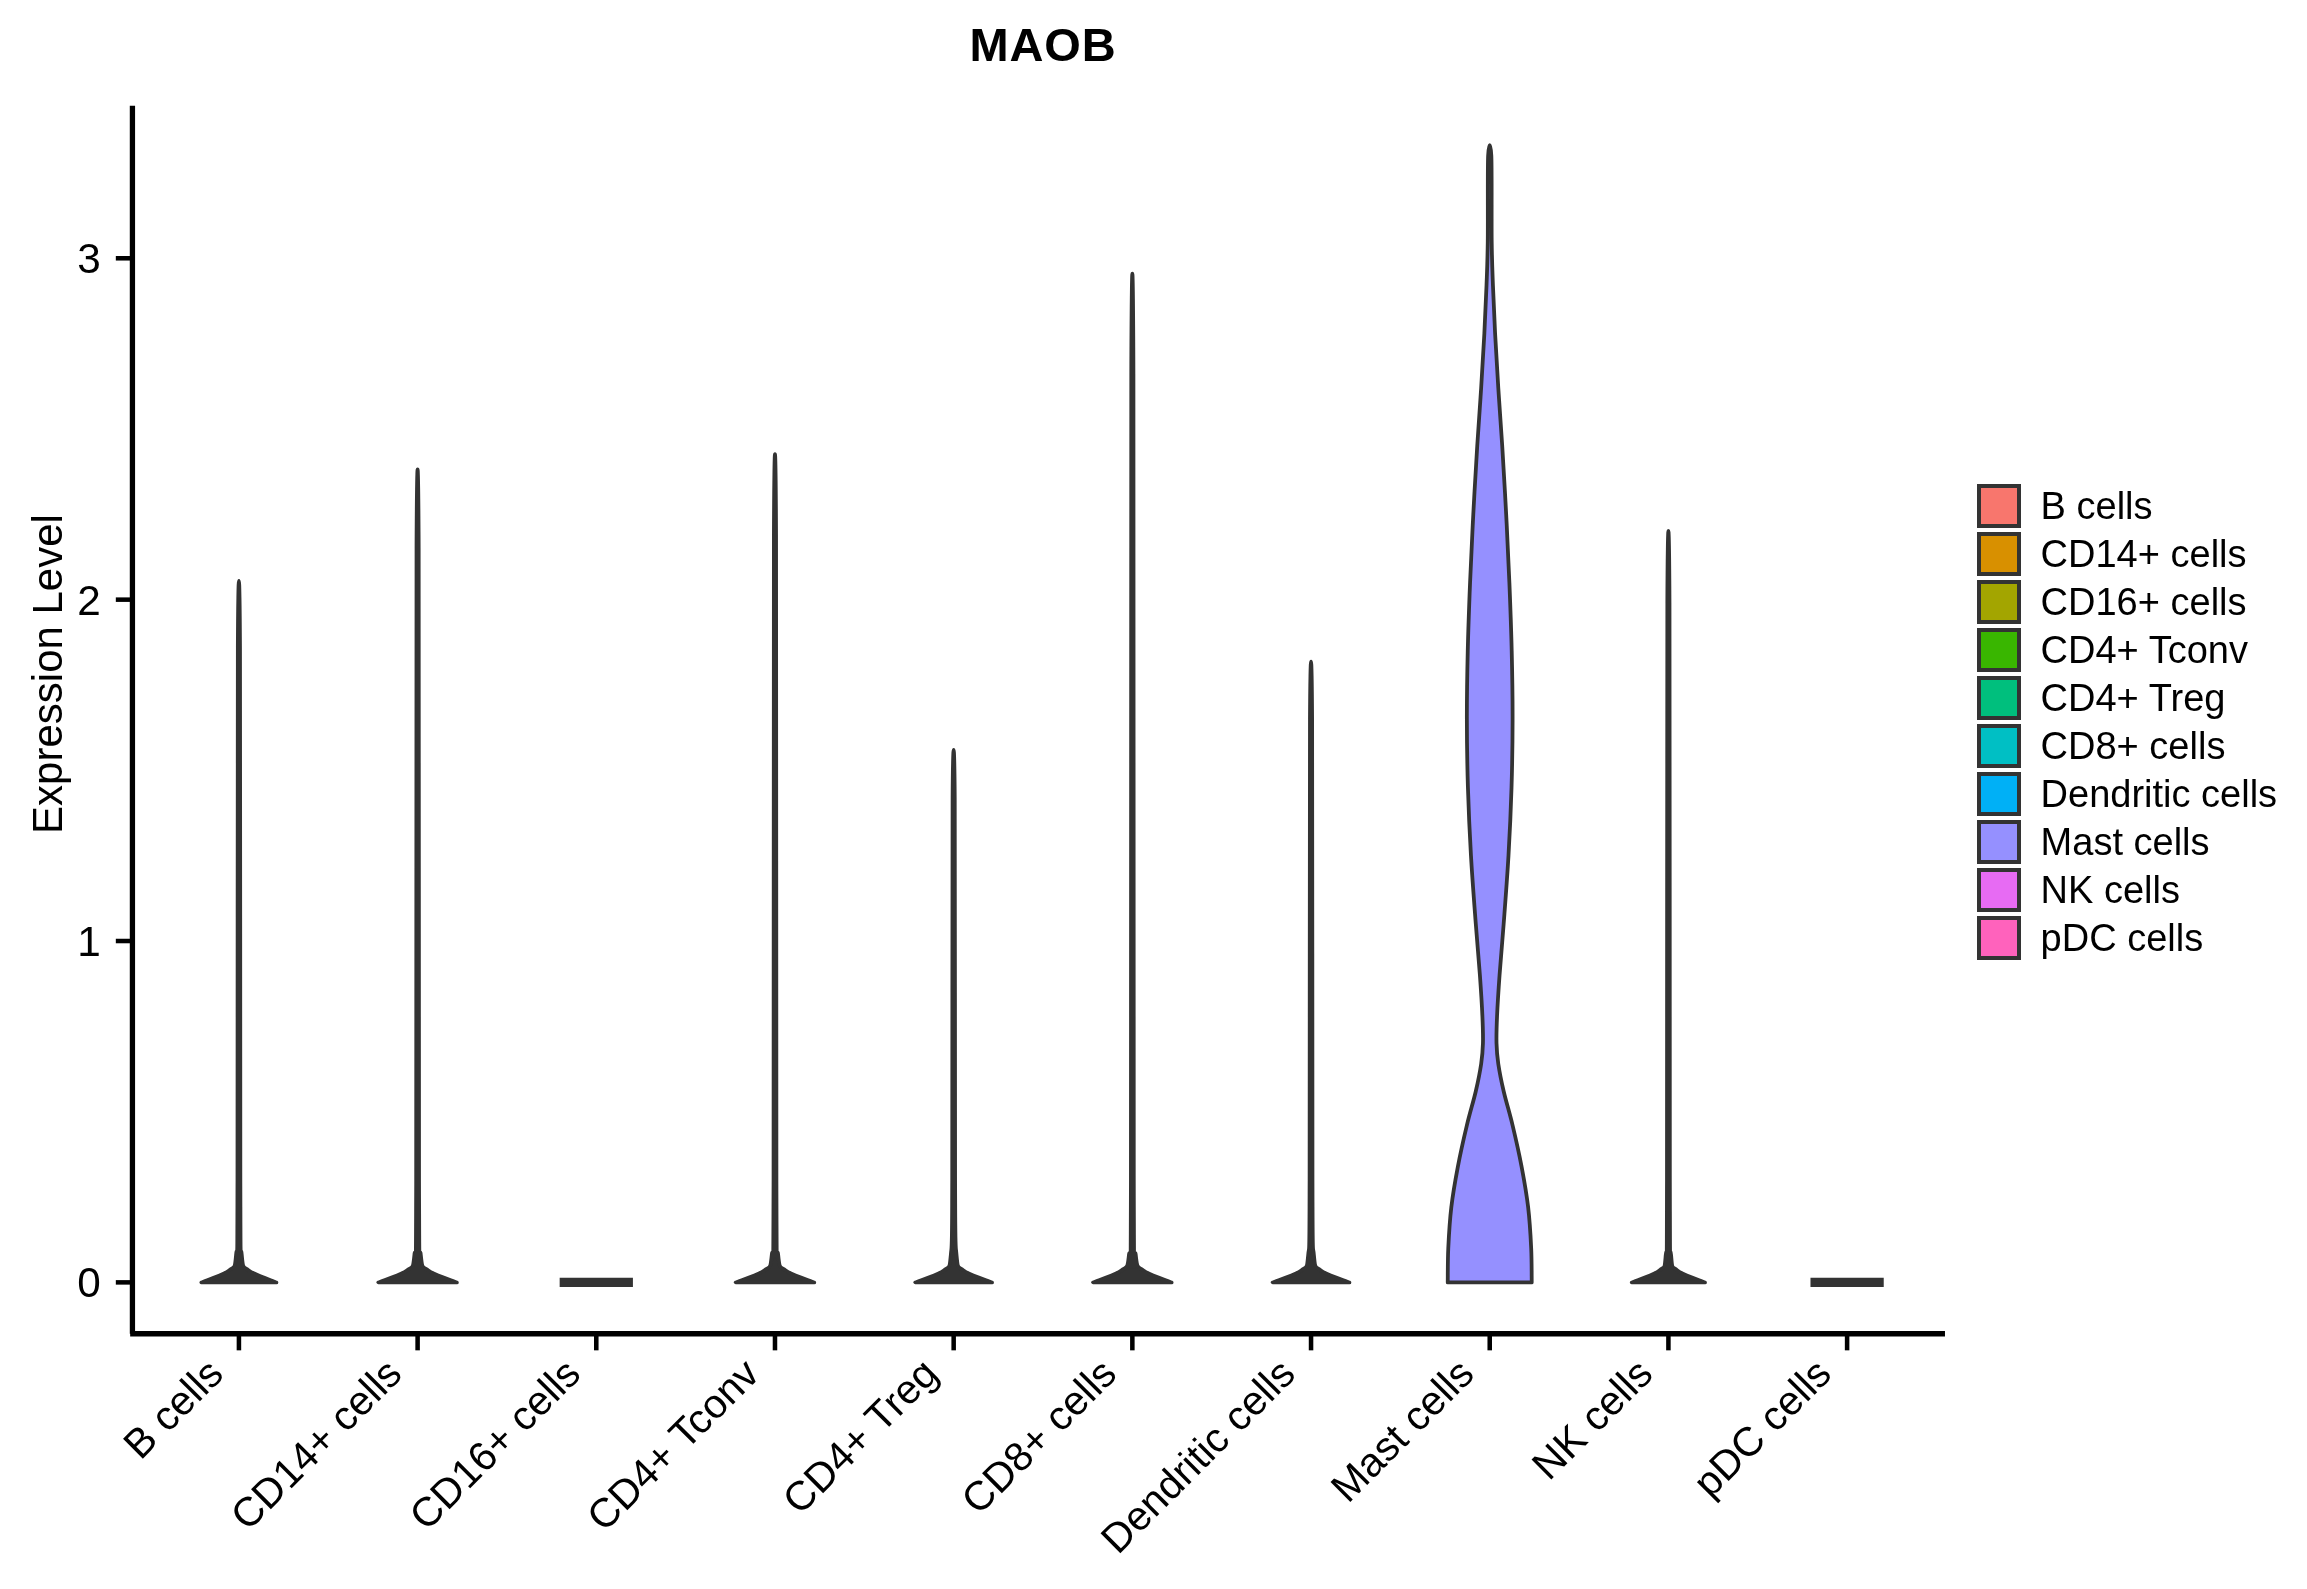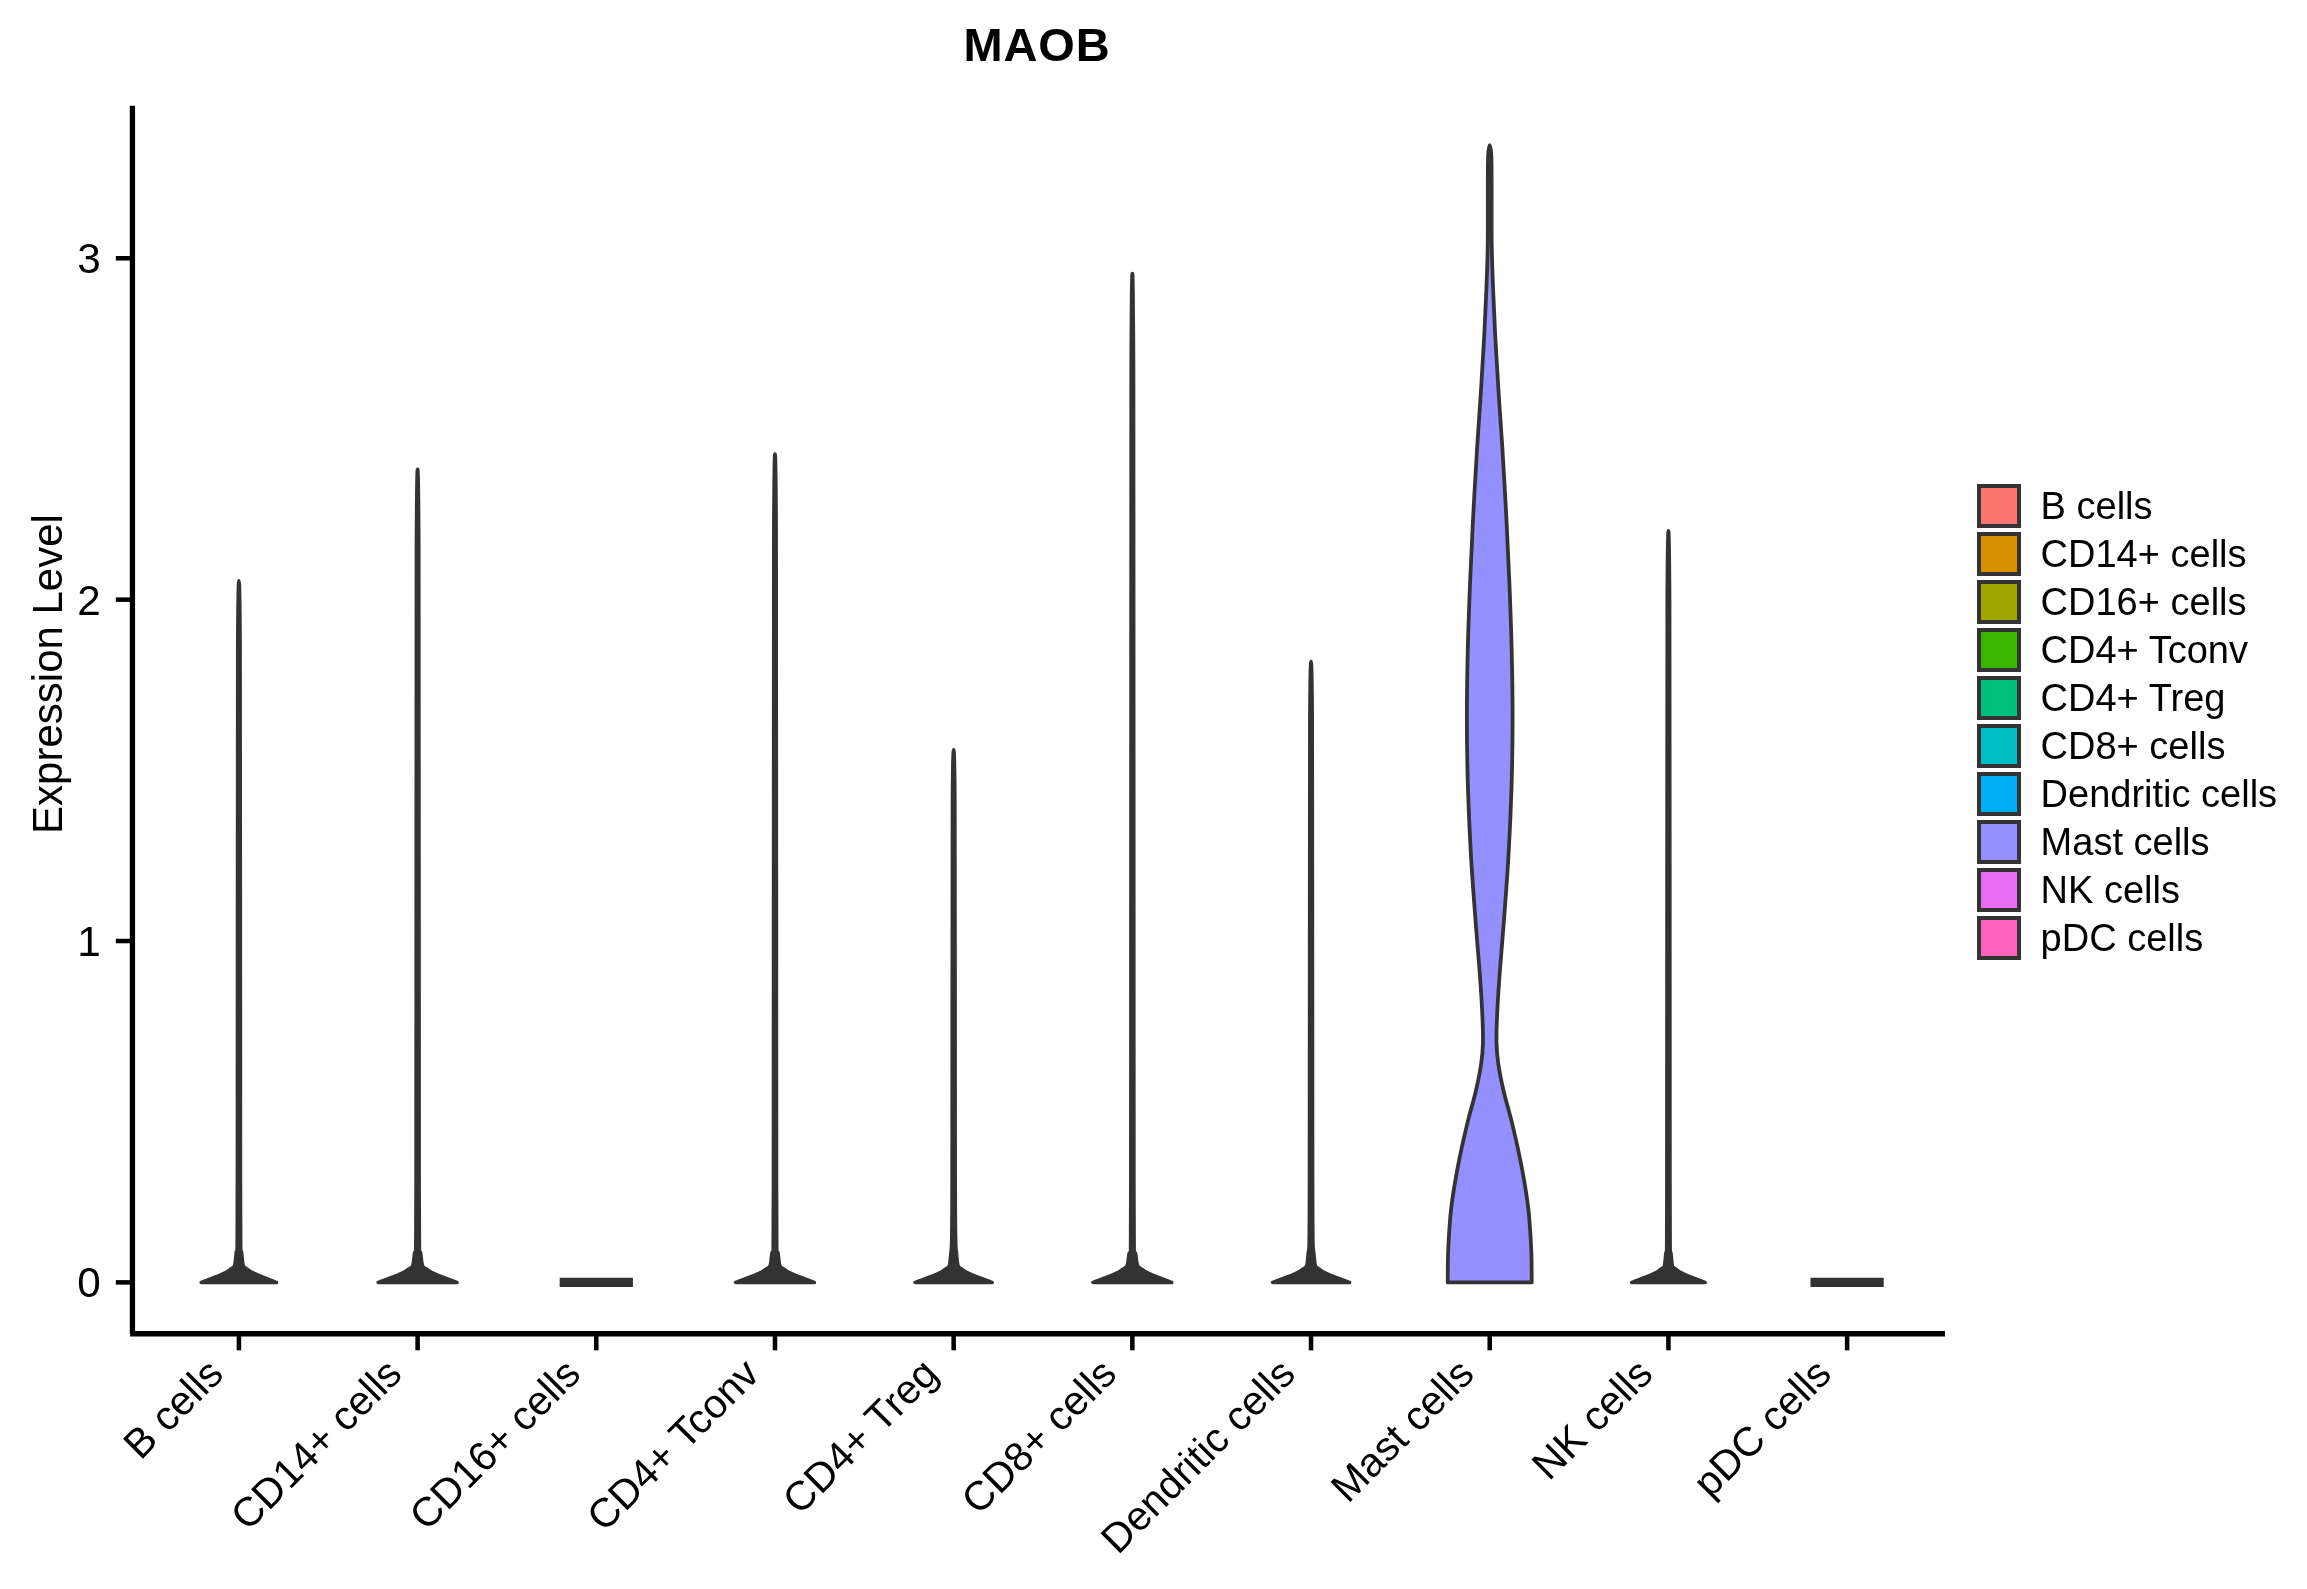--- a/index.html
+++ b/index.html
@@ -1,20 +1,20 @@
 <!DOCTYPE html>
 <html style="font-size:12px"><head>
 <meta charset="utf-8">
 <style>
   html,body{margin:0;padding:0;background:#ffffff;}
   body{width:2307px;height:1589px;font-family:"Liberation Sans",sans-serif;overflow:hidden;}
   #root{position:relative;width:2307px;height:1589px;background:#fff;}
 
   #plot-title{
-    position:absolute;left:2px;top:16.6px;width:2070px;
+    position:absolute;left:8px;top:16.6px;width:2070px;
     text-align:center;font-size:47px;font-weight:bold;color:#000;
     letter-spacing:0.8px;
   }
 
   #chart-svg{position:absolute;left:0;top:0;}
 
   #y-axis-title{
     position:absolute;left:-254px;top:650px;width:604px;
     transform:rotate(-90deg);transform-origin:center center;
     text-align:center;font-size:42px;color:#000;

